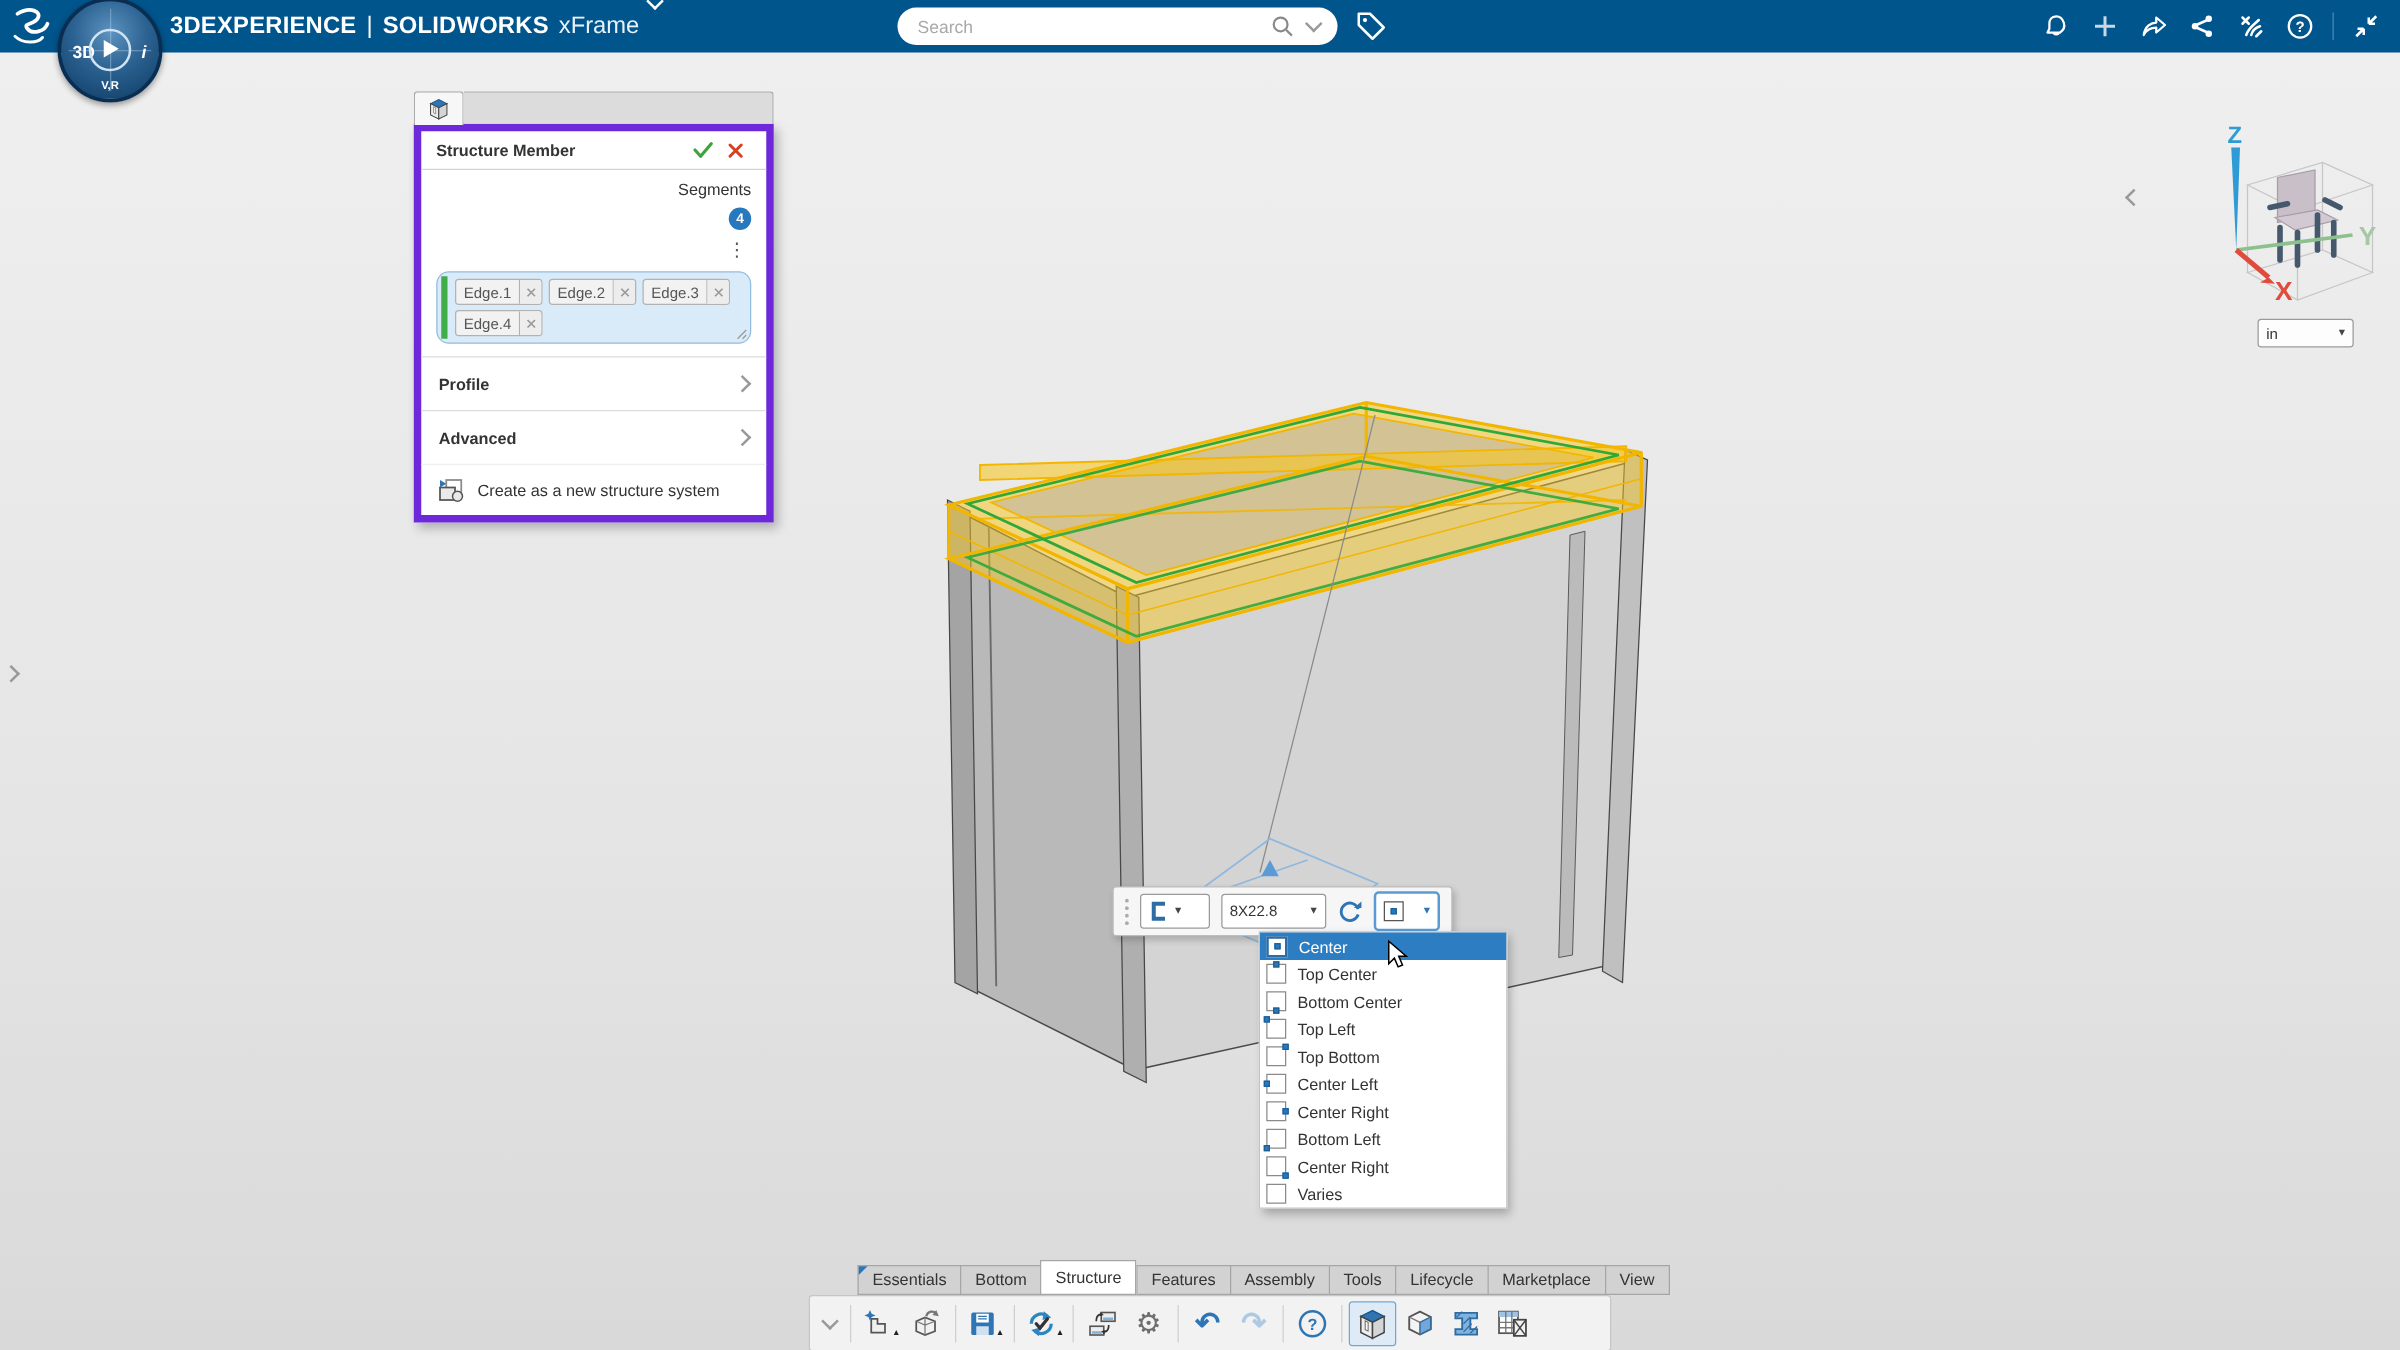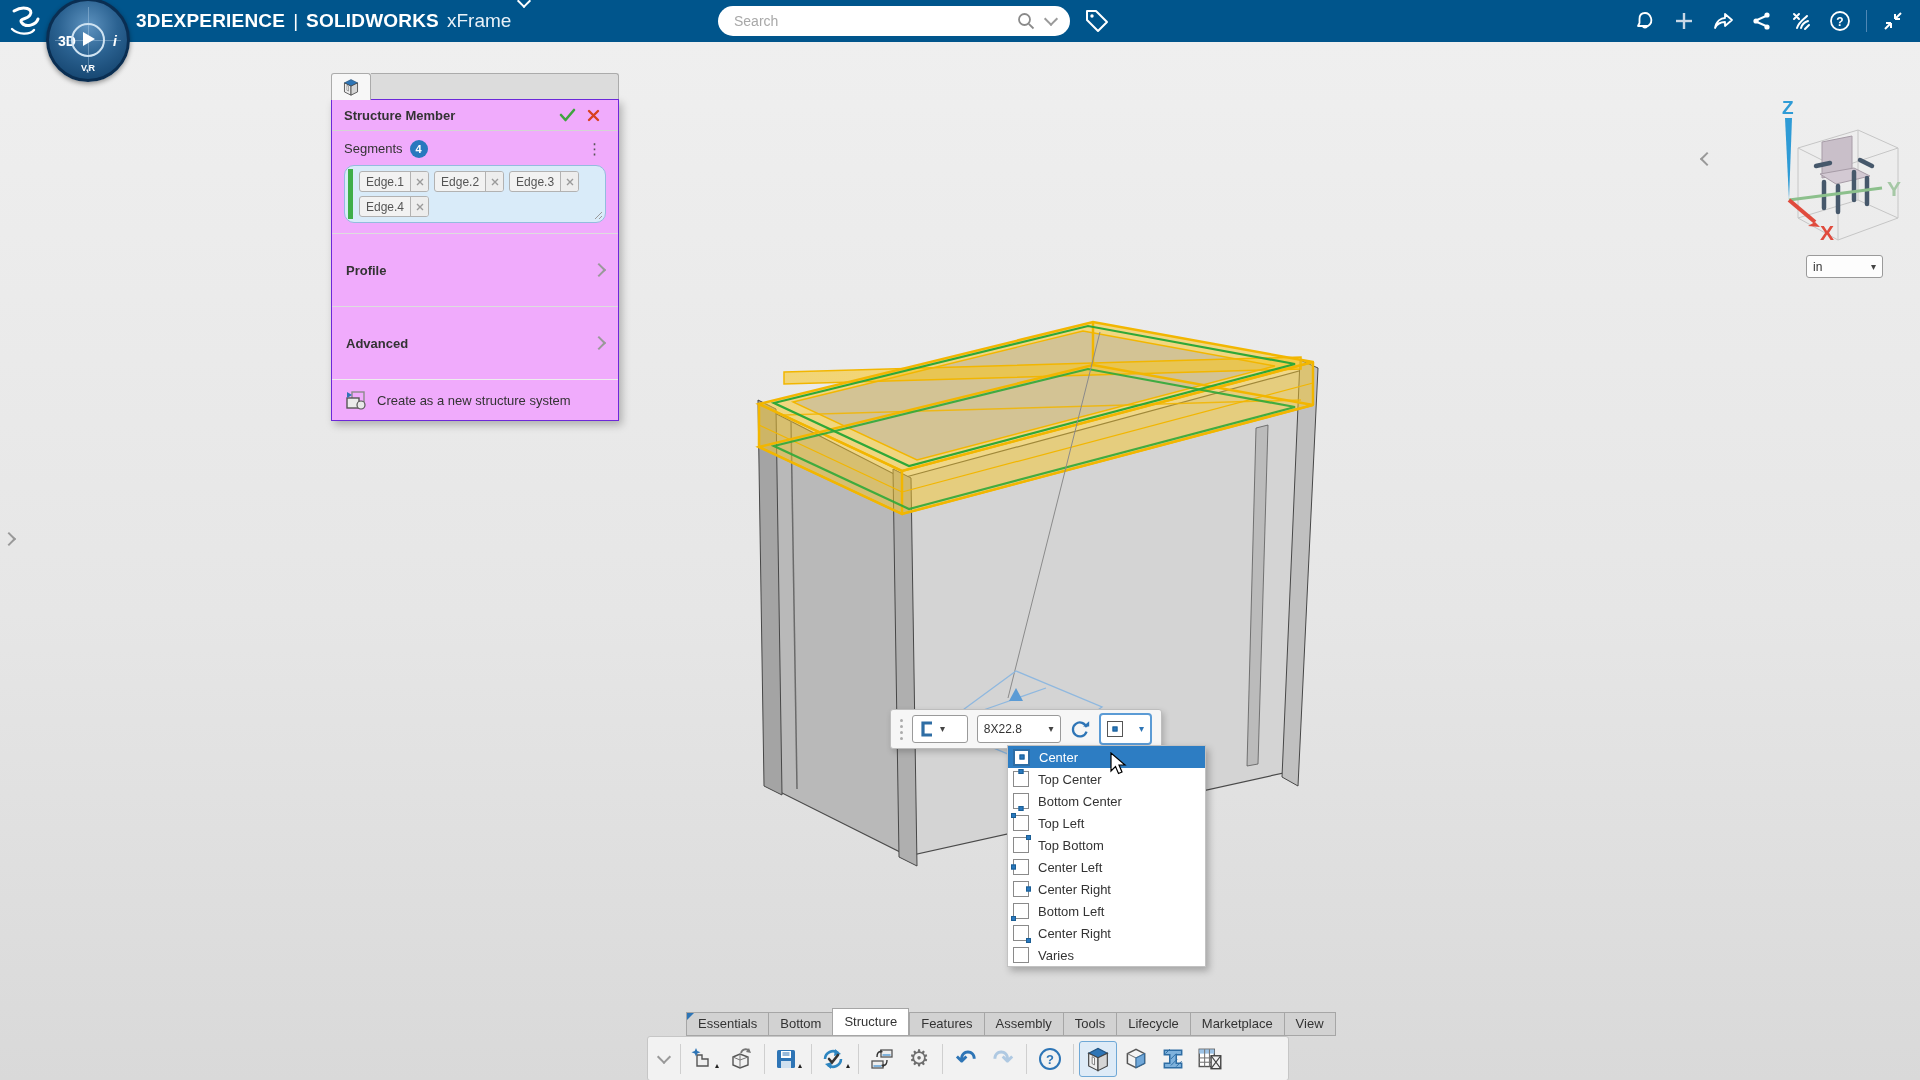--- a/index.html
+++ b/index.html
@@ -53,40 +53,40 @@
     font-size:12px;color:#333;padding:0 6px;justify-content:space-between;text-align:center;}
   .caret{font-size:10px;color:#444;line-height:1;}
   .caret.blue{color:#2E75B6;}
 
   
   .sm-panel{position:absolute;left:331px;top:73px;width:288px;z-index:6;}
   .sm-tabstrip{height:26px;display:flex;}
   .sm-tab{width:38px;height:26px;background:#F7F7F7;border:1px solid #ABABAB;border-bottom:none;
     border-radius:3px 3px 0 0;display:flex;align-items:center;justify-content:center;}
   .sm-tabfill{flex:1;background:#DCDCDC;border:1px solid #ABABAB;border-left:none;border-bottom:none;border-radius:0 3px 0 0;}
-  .sm-body{background:#f0abfc;border:1px solid #6d28d9;box-shadow:3px 4px 8px rgba(0,0,0,.25);}
+  .sm-body{background:#ffffff;border:6px solid #6d28d9;box-shadow:3px 4px 8px rgba(0,0,0,.25);}
   .sm-header{height:30px;display:flex;align-items:center;padding:0 12px;border-bottom:1px solid #D4D4D4;}
   .sm-header .ttl{font-size:13px;font-weight:bold;color:#333;flex:1;}
   .sm-hbtn{width:26px;height:22px;display:flex;align-items:center;justify-content:center;}
   .sm-section{padding:8px 12px 0 12px;}
-  .seg-row{display:flex;align-items:center;gap:7px;}
+  .seg-row{display:flex;align-items:flex-end;gap:7px;flex-direction:column;}
   .seg-row .lbl{font-size:13px;color:#333;}
   .badge{min-width:18px;height:18px;border-radius:9px;background:#2878BE;color:#fff;font-size:11px;
     display:flex;align-items:center;justify-content:center;font-weight:bold;}
   .kebab{margin-left:auto;font-size:15px;color:#555;line-height:1;padding:2px 4px;}
   .sel-box{position:relative;margin:7px 0 10px 0;height:56px;background:#D9EBF9;border:1px solid #93BCDE;
     border-radius:10px;}
   .sel-bar{position:absolute;left:3px;top:3px;bottom:3px;width:5px;background:#3FAE49;}
   .chip-area{position:absolute;left:14px;top:5px;right:6px;display:flex;flex-wrap:wrap;gap:4px 5px;}
   .chip{display:inline-flex;align-items:stretch;background:#F2F2F2;border:1px solid #B2B2B2;border-radius:3px;
     height:19px;font-size:12px;color:#555;}
   .chip .cl{display:flex;align-items:center;padding:0 6px;}
   .chip .cx{width:17px;display:flex;align-items:center;justify-content:center;border-left:1px solid #B2B2B2;background:#EDEDED;border-radius:0 2px 2px 0;}
   .grip-corner{position:absolute;right:2px;bottom:2px;width:9px;height:9px;}
-  .sm-row{height:40px;display:flex;align-items:center;padding:16px 14px;border-top:1px solid #DDD;}
+  .sm-row{height:40px;display:flex;align-items:center;padding:1px 14px;border-top:1px solid #DDD;}
   .sm-row .lbl{font-size:13px;font-weight:bold;color:#333;flex:1;}
   .sm-create{height:40px;display:flex;align-items:center;gap:9px;padding:0 12px;border-top:1px solid #EEE;}
   .sm-create .lbl{font-size:13px;color:#333;}
 
   
   .ctx-bar{position:absolute;left:890px;top:709px;width:252px;height:38px;background:#F6F6F6;
     border:1px solid #BDBDBD;border-radius:3px;box-shadow:2px 3px 6px rgba(0,0,0,.2);
     display:flex;align-items:center;gap:9px;padding:0 9px;z-index:6;}
   .grip-dots{display:flex;flex-direction:column;gap:3px;}
   .grip-dots i{width:3px;height:3px;border-radius:50%;background:#ABABAB;}

